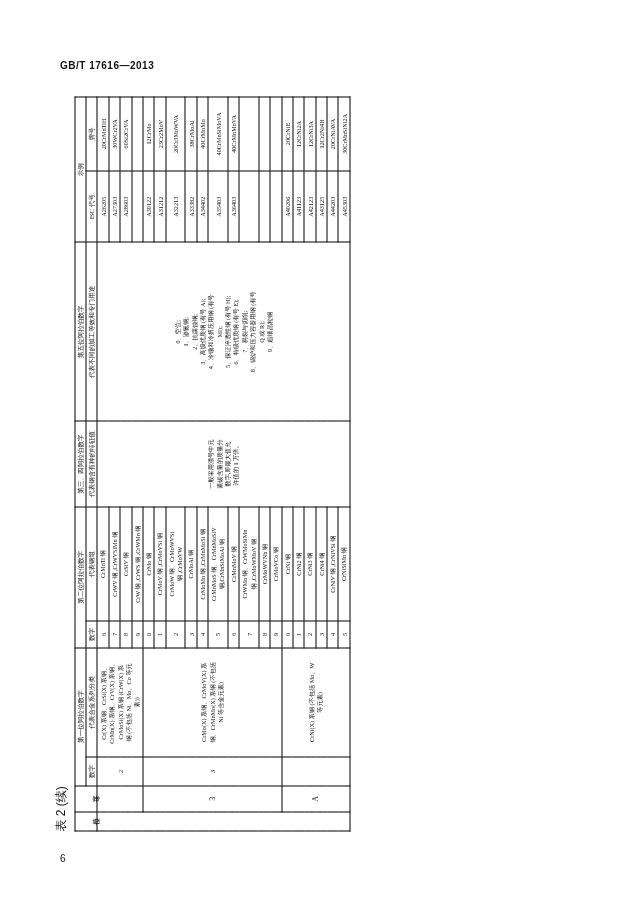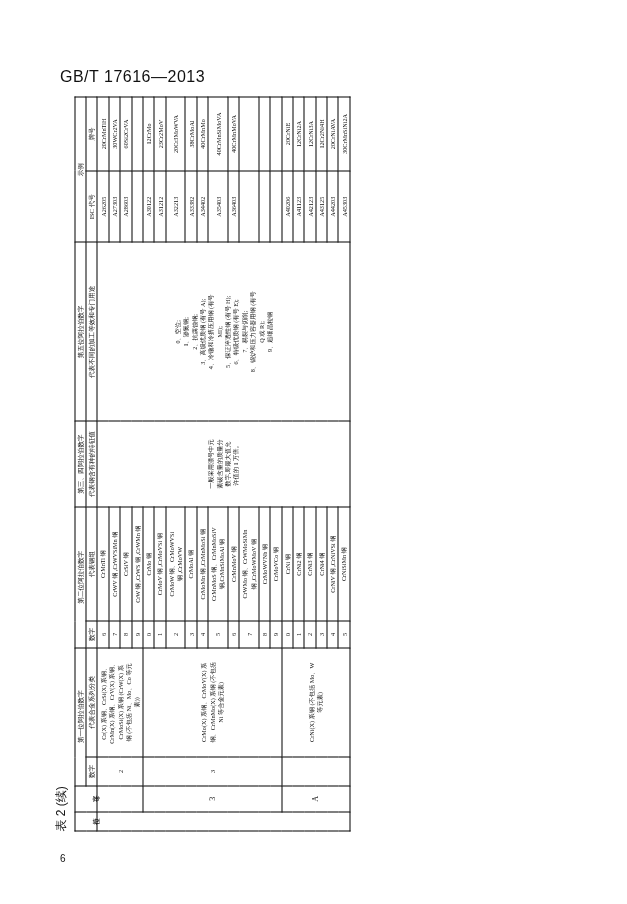--- a/index.html
+++ b/index.html
@@ -14,25 +14,26 @@
     color: #111;
     position: relative;
     overflow: hidden;
   }
   .page {
     position: absolute;
     inset: 0;
   }
   .header {
     position: absolute;
-    top: 68px;
+    top: 60px;
     left: 60px;
-    font-size: 16px;
+    font-size: 10px;
     font-family: "Liberation Sans", sans-serif;
     letter-spacing: 0.5px;
+    font-weight: bold;
   }
   .footer {
     position: absolute;
     bottom: 40px;
     left: 60px;
     font-size: 10px;
     font-family: "Liberation Sans", sans-serif;
   }
   
   .rot-wrap {

